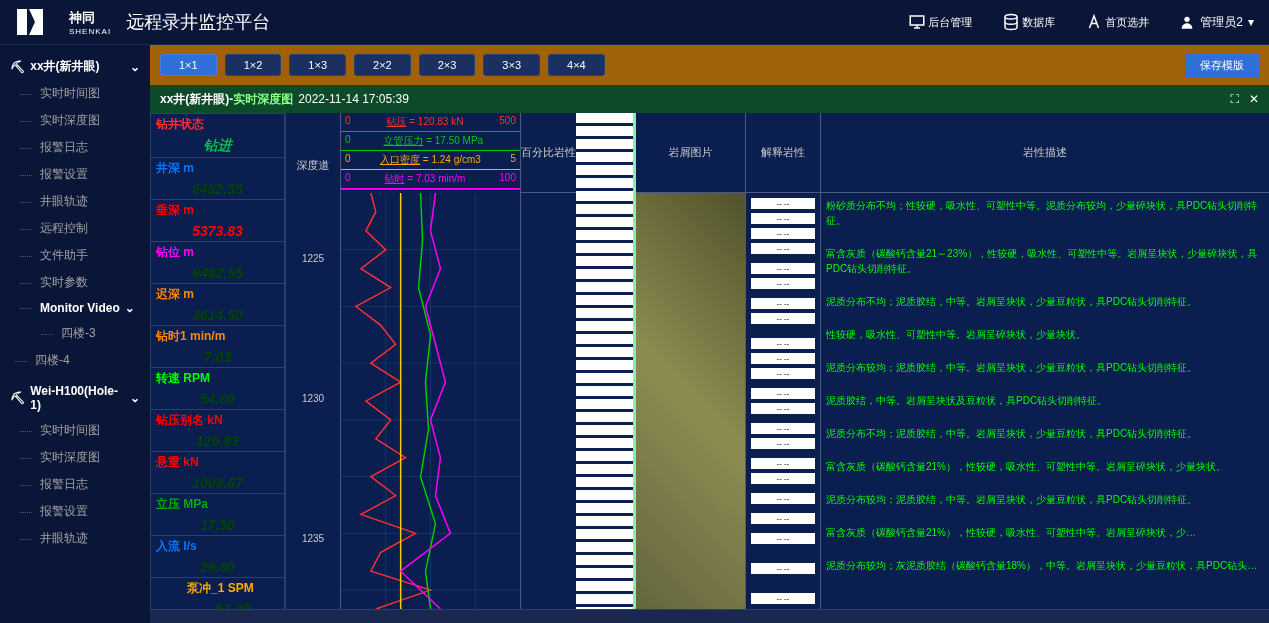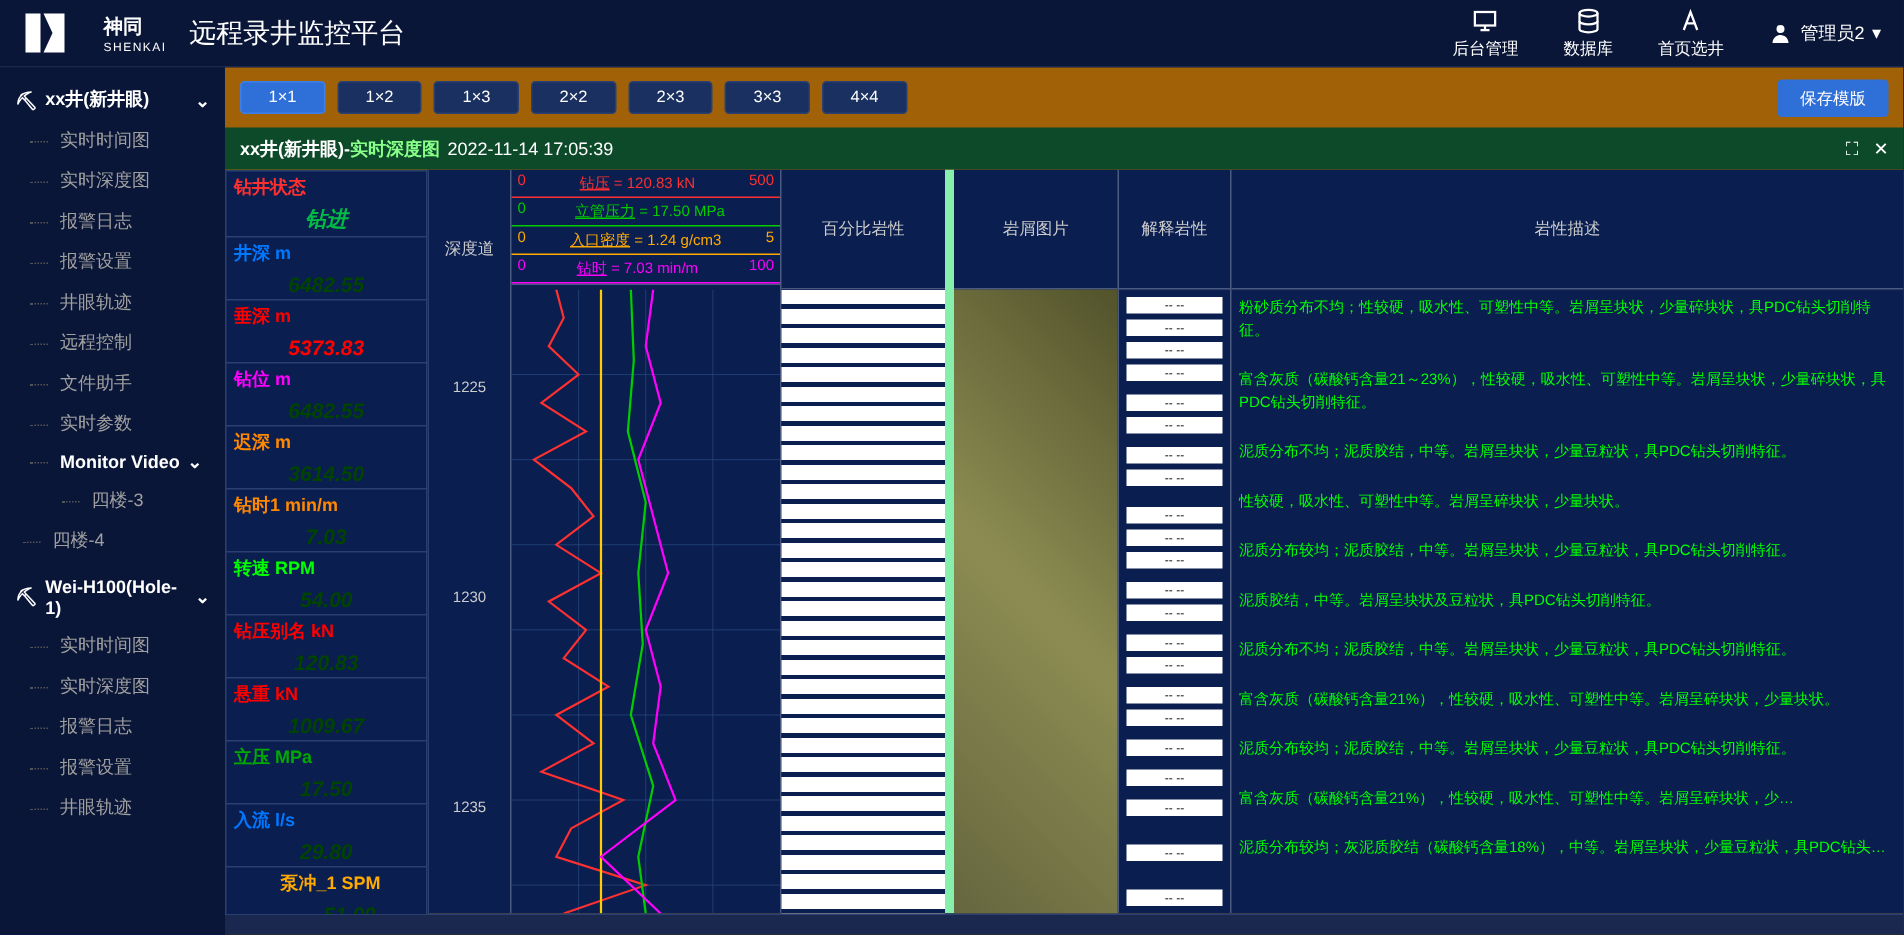--- a/index.html
+++ b/index.html
@@ -4,21 +4,21 @@
 <style>
 * { margin: 0; padding: 0; box-sizing: border-box; }
 body { font-family: "Microsoft YaHei", sans-serif; background: #0a1638; color: #fff; width: 1269px; height: 623px; overflow: hidden; font-size: 12px; }
 .header { height: 45px; background: #0a1638; display: flex; align-items: center; padding: 0 15px; border-bottom: 1px solid #1a2850; }
 .logo { display: flex; align-items: center; gap: 24px; }
 .logo-icon { width: 30px; height: 30px; }
 .logo-text { font-size: 13px; font-weight: bold; }
 .logo-sub { font-size: 8px; letter-spacing: 1px; }
 .title { font-size: 18px; margin-left: 15px; }
 .header-right { margin-left: auto; display: flex; gap: 30px; align-items: center; }
-.header-btn { display: flex; flex-direction: column; align-items: center; gap: 2px; cursor: pointer; font-size: 11px; }
+.header-btn { display: flex; flex-direction: row; align-items: center; gap: 2px; cursor: pointer; font-size: 11px; }
 .header-btn svg { width: 18px; height: 18px; }
 .user { display: flex; align-items: center; gap: 5px; cursor: pointer; }
 .body { display: flex; height: 578px; }
 .sidebar { width: 150px; background: #0a1638; overflow-y: auto; padding: 8px 0; }
 .tree-item { display: flex; align-items: center; padding: 5px 10px; cursor: pointer; font-size: 12px; gap: 5px; }
 .tree-item.root { font-weight: bold; }
 .tree-item.child { padding-left: 20px; color: #a0a0a0; }
 .tree-item.child::before { content: ""; display: inline-block; width: 12px; height: 1px; border-bottom: 1px dotted #555; margin-right: 3px; }
 .tree-item.active { color: #fff; }
 .main { flex: 1; display: flex; flex-direction: column; background: #a16207; }
@@ -37,21 +37,21 @@
 .param-label { padding: 2px 5px; font-size: 12px; font-weight: bold; }
 .param-value { padding: 2px 5px; font-size: 14px; text-align: center; font-weight: bold; font-style: italic; }
 .chart-area { flex: 1; display: flex; background: #0a1e50; border-left: 1px solid #2a4070; }
 .depth-col { width: 55px; border-right: 1px solid #4a5a80; position: relative; }
 .depth-label { text-align: center; font-size: 11px; padding: 45px 0; color: #ccc; }
 .depth-tick { position: absolute; left: 50%; transform: translateX(-50%); font-size: 10px; color: #ccc; }
 .curves-col { flex: 0 0 180px; position: relative; border-right: 1px solid #4a5a80; }
 .curve-header { border-bottom: 1px solid #4a5a80; font-size: 10px; }
 .curve-line { padding: 2px 4px; display: flex; justify-content: space-between; }
 .curve-body { position: absolute; top: 80px; bottom: 0; left: 0; right: 0; }
-.lith-col { flex: 0 0 115px; border-right: 6px solid #86efac; display: flex; flex-direction: column; }
+.lith-col { flex: 0 0 115px; border-right: 3px solid #86efac; display: flex; }
 .col-header { height: 80px; display: flex; align-items: center; justify-content: center; font-size: 11px; border-bottom: 1px solid #4a5a80; color: #ccc; }
 .lith-body { flex: 1; background: repeating-linear-gradient(#fff 0, #fff 10px, #0a1e50 10px, #0a1e50 13px); position: relative; }
 .img-col { flex: 0 0 110px; border-right: 1px solid #4a5a80; display: flex; flex-direction: column; }
 .img-body { flex: 1; background: linear-gradient(45deg, #6a6a4a, #8a8a5a, #5a5a3a); filter: contrast(1.2); }
 .interp-col { flex: 0 0 75px; border-right: 1px solid #4a5a80; display: flex; flex-direction: column; }
 .interp-body { flex: 1; position: relative; }
 .interp-mark { position: absolute; left: 5px; right: 5px; background: #fff; color: #000; font-size: 8px; text-align: center; padding: 1px; }
 .desc-col { flex: 1; display: flex; flex-direction: column; }
 .desc-body { flex: 1; overflow: hidden; padding: 5px; }
 .desc-text { color: #0f0; font-size: 10px; line-height: 1.5; margin-bottom: 18px; }
@@ -296,21 +296,21 @@
               <div class="interp-mark" style="top: 300px;">-- --</div>
               <div class="interp-mark" style="top: 320px;">-- --</div>
               <div class="interp-mark" style="top: 340px;">-- --</div>
               <div class="interp-mark" style="top: 370px;">-- --</div>
               <div class="interp-mark" style="top: 400px;">-- --</div>
             </div>
           </div>
         <div class="desc-col">
             <div class="col-header">岩性描述</div>
             <div class="desc-body" id="desc-body">
-              <div class="desc-text">粉砂质分布不均；性较硬，吸水性、可塑性中等。岩屑呈块状，少量碎块状，具PDC钻头切削特征。</div>
+              <div class="desc-text">粉砂质分布不均；性较硬，吸水性、可塑性中等。泥质分布较均，少量碎块状，具PDC钻头切削特征。</div>
               <div class="desc-text">富含灰质（碳酸钙含量21～23%），性较硬，吸水性、可塑性中等。岩屑呈块状，少量碎块状，具PDC钻头切削特征。</div>
               <div class="desc-text">泥质分布不均；泥质胶结，中等。岩屑呈块状，少量豆粒状，具PDC钻头切削特征。</div>
               <div class="desc-text">性较硬，吸水性、可塑性中等。岩屑呈碎块状，少量块状。</div>
               <div class="desc-text">泥质分布较均；泥质胶结，中等。岩屑呈块状，少量豆粒状，具PDC钻头切削特征。</div>
               <div class="desc-text">泥质胶结，中等。岩屑呈块状及豆粒状，具PDC钻头切削特征。</div>
               <div class="desc-text">泥质分布不均；泥质胶结，中等。岩屑呈块状，少量豆粒状，具PDC钻头切削特征。</div>
               <div class="desc-text">富含灰质（碳酸钙含量21%），性较硬，吸水性、可塑性中等。岩屑呈碎块状，少量块状。</div>
               <div class="desc-text">泥质分布较均；泥质胶结，中等。岩屑呈块状，少量豆粒状，具PDC钻头切削特征。</div>
               <div class="desc-text">富含灰质（碳酸钙含量21%），性较硬，吸水性、可塑性中等。岩屑呈碎块状，少…</div>
               <div class="desc-text">泥质分布较均；灰泥质胶结（碳酸钙含量18%），中等。岩屑呈块状，少量豆粒状，具PDC钻头…</div>

